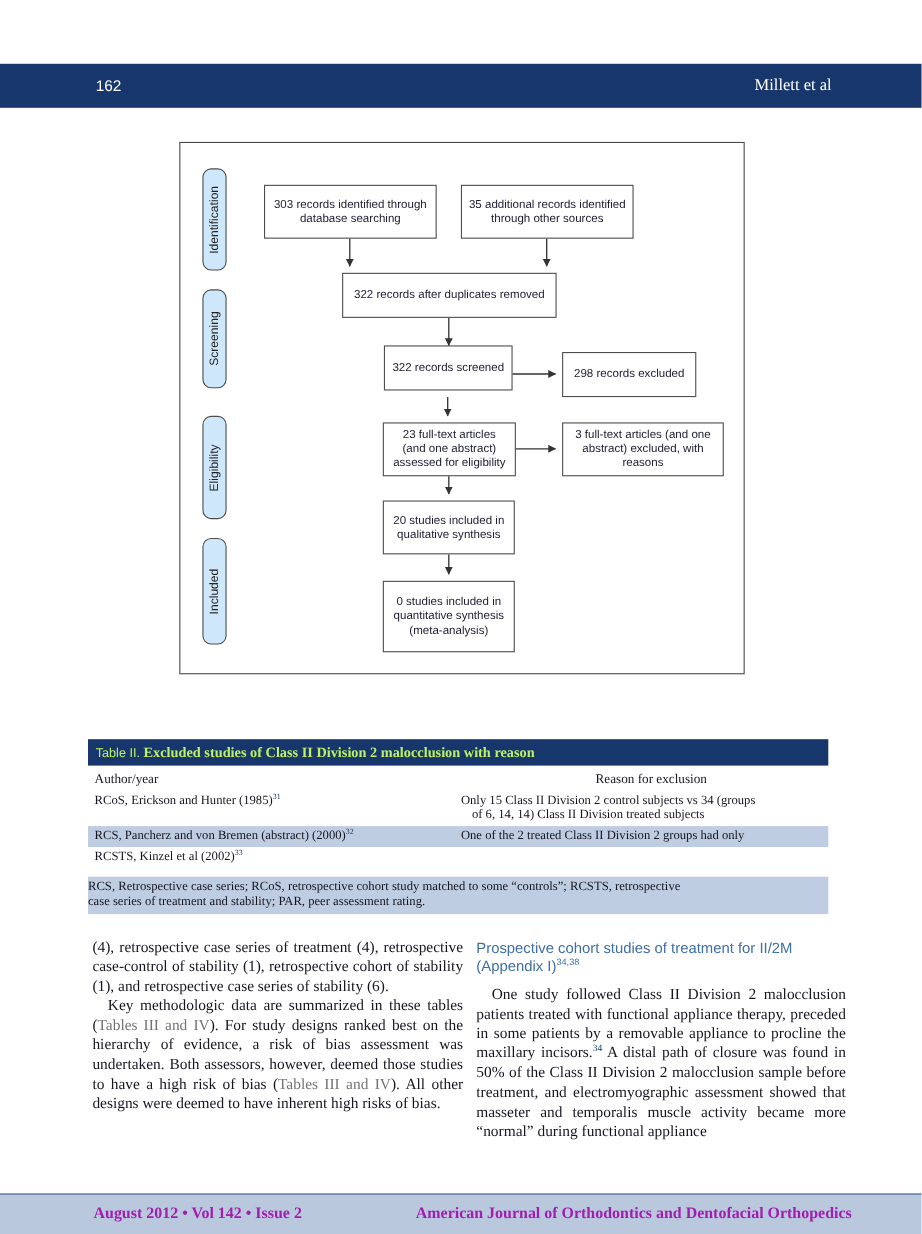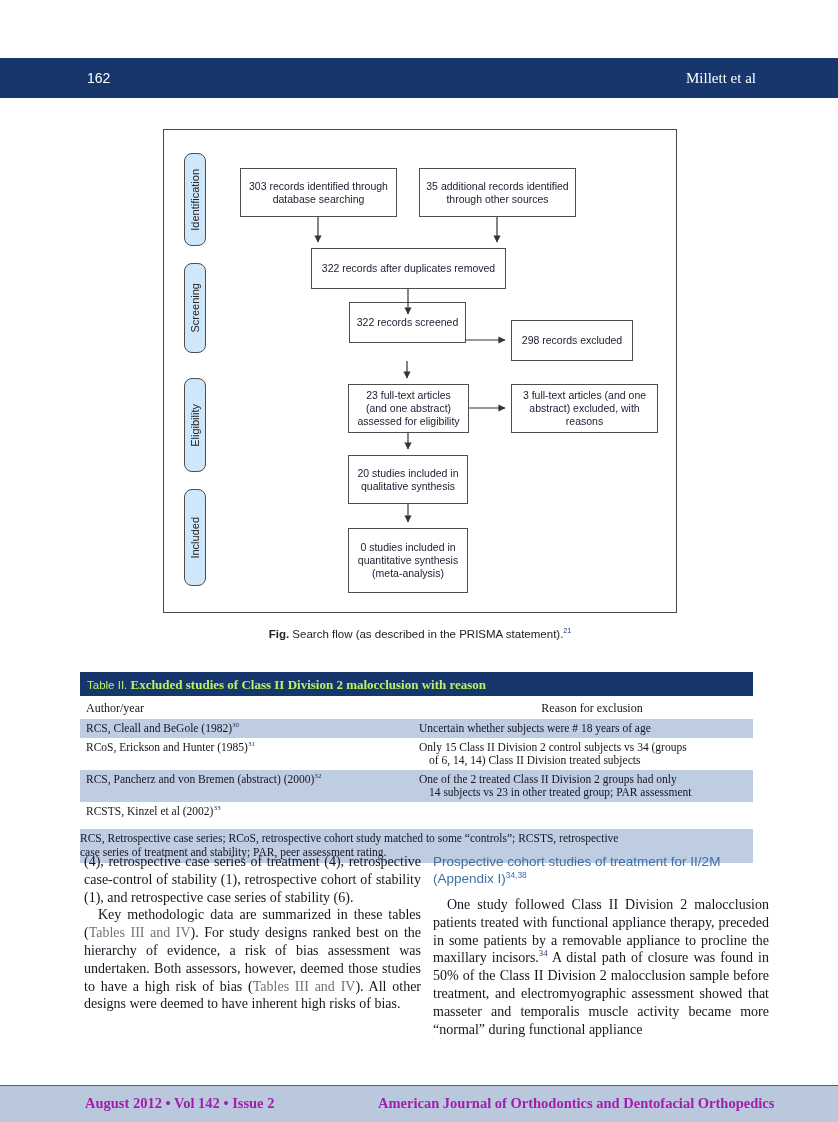--- a/index.html
+++ b/index.html
@@ -113,21 +113,21 @@
     <div class="stage-label" style="top:248px; height:94px;">
       <span>Eligibility</span>
     </div>
     <div class="stage-label" style="top:359px; height:97px;">
       <span>Included</span>
     </div>
 
     <div class="flow-box" style="left:76px;  top:38px;  width:157px; height:49px;">303 records identified through database searching</div>
     <div class="flow-box" style="left:255px; top:38px;  width:157px; height:49px;">35 additional records identified through other sources</div>
     <div class="flow-box" style="left:147px; top:118px; width:195px; height:41px;">322 records after duplicates removed</div>
-    <div class="flow-box" style="left:185px; top:172px; width:117px; height:41px;">322 records screened</div>
+    <div class="flow-box" style="left:185px; top:184px; width:117px; height:41px;">322 records screened</div>
     <div class="flow-box" style="left:347px; top:190px; width:122px; height:41px;">298 records excluded</div>
     <div class="flow-box" style="left:184px; top:254px; width:121px; height:49px;">23 full-text articles (and one abstract) assessed for eligibility</div>
     <div class="flow-box" style="left:347px; top:254px; width:147px; height:49px;">3 full-text articles (and one abstract) excluded, with reasons</div>
     <div class="flow-box" style="left:184px; top:325px; width:120px; height:49px;">20 studies included in qualitative synthesis</div>
     <div class="flow-box" style="left:184px; top:398px; width:120px; height:65px;">0 studies included in quantitative synthesis (meta-analysis)</div>
 
     <svg class="flow-svg" width="514" height="484">
       <defs>
         <marker id="ah" markerWidth="8" markerHeight="8" refX="5.5" refY="3" orient="auto">
           <path d="M0,0 L6,3 L0,6 z" fill="#333"></path>
@@ -137,46 +137,39 @@
       <line x1="333" y1="87" x2="333" y2="112" stroke="#333" stroke-width="1.2" marker-end="url(#ah)"></line>
       <line x1="244" y1="159" x2="244" y2="184" stroke="#333" stroke-width="1.2" marker-end="url(#ah)"></line>
       <line x1="302" y1="210" x2="341" y2="210" stroke="#333" stroke-width="1.2" marker-end="url(#ah)"></line>
       <line x1="243" y1="231" x2="243" y2="248" stroke="#333" stroke-width="1.2" marker-end="url(#ah)"></line>
       <line x1="305" y1="278" x2="341" y2="278" stroke="#333" stroke-width="1.2" marker-end="url(#ah)"></line>
       <line x1="244" y1="303" x2="244" y2="319" stroke="#333" stroke-width="1.2" marker-end="url(#ah)"></line>
       <line x1="244" y1="374" x2="244" y2="392" stroke="#333" stroke-width="1.2" marker-end="url(#ah)"></line>
     </svg>
   </div>
 
-  <div class="figure-caption">
-    <b>Fig.</b><span> Search flow (as described in the PRISMA statement).</span><sup class="ref-link">21</sup>
-  </div>
 
   <div class="tbl">
     <div class="tbl-title-bar">
       <span class="tbl-label">Table II.</span><span class="tbl-title"> Excluded studies of Class II Division 2 malocclusion with reason</span>
     </div>
     <div class="tbl-colhead">
       <div class="c1">Author/year</div>
       <div class="c2">Reason for exclusion</div>
     </div>
 
-    <div class="tbl-row shaded">
-      <div class="author"><span>RCS, Cleall and BeGole (1982)</span><sup class="ref-link">30</sup></div>
-      <div class="reason"><span>Uncertain whether subjects were # 18 years of age</span></div>
-    </div>
 
     <div class="tbl-row">
       <div class="author"><span>RCoS, Erickson and Hunter (1985)</span><sup class="ref-link">31</sup></div>
       <div class="reason"><span>Only 15 Class II Division 2 control subjects vs 34 (groups</span><span class="l2">of 6, 14, 14) Class II Division treated subjects</span></div>
     </div>
 
     <div class="tbl-row shaded">
       <div class="author"><span>RCS, Pancherz and von Bremen (abstract) (2000)</span><sup class="ref-link">32</sup></div>
-      <div class="reason"><span>One of the 2 treated Class II Division 2 groups had only</span><span class="l2">14 subjects vs 23 in other treated group; PAR assessment</span></div>
+      <div class="reason"><span>One of the 2 treated Class II Division 2 groups had only</span></div>
     </div>
 
     <div class="tbl-row">
       <div class="author"><span>RCSTS, Kinzel et al (2002)</span><sup class="ref-link">33</sup></div>
     </div>
 
     <div class="tbl-footnote">
       <span>RCS, Retrospective case series; RCoS, retrospective cohort study matched to some “controls”; RCSTS, retrospective</span><br>
       <span>case series of treatment and stability; PAR, peer assessment rating.</span>
     </div>

